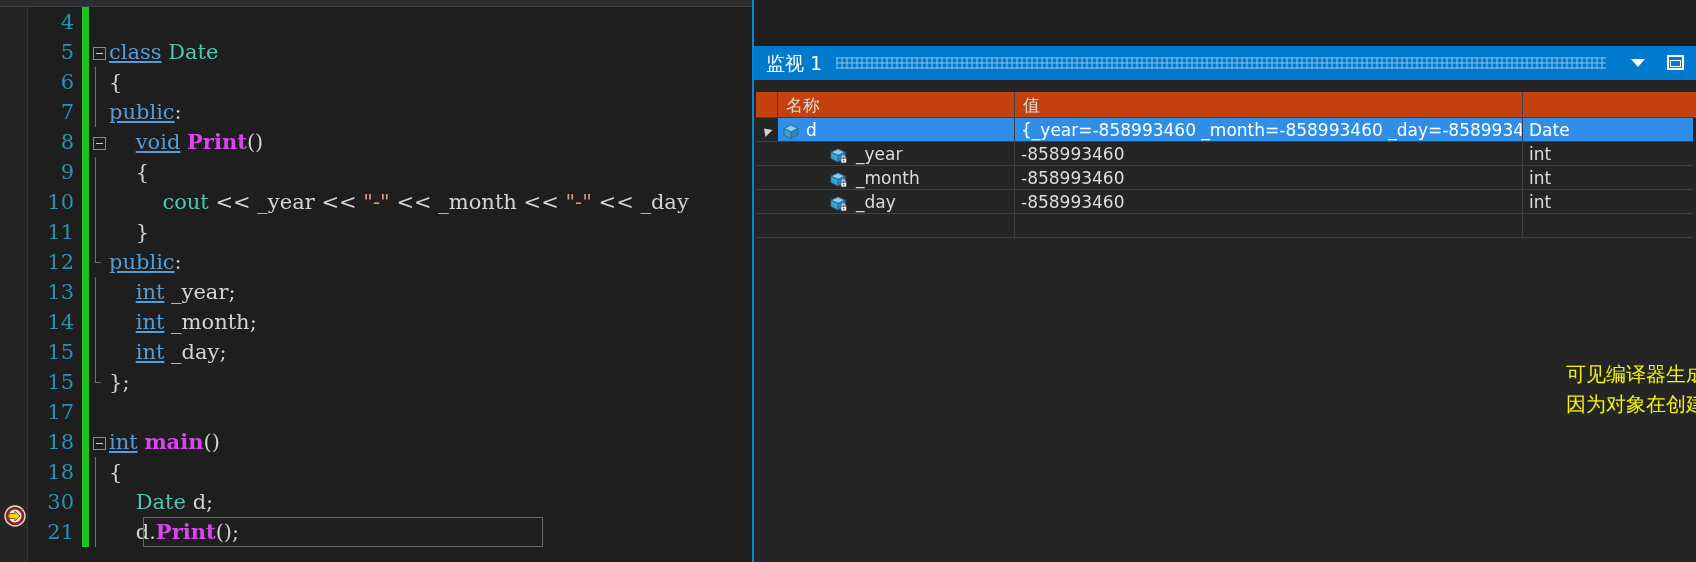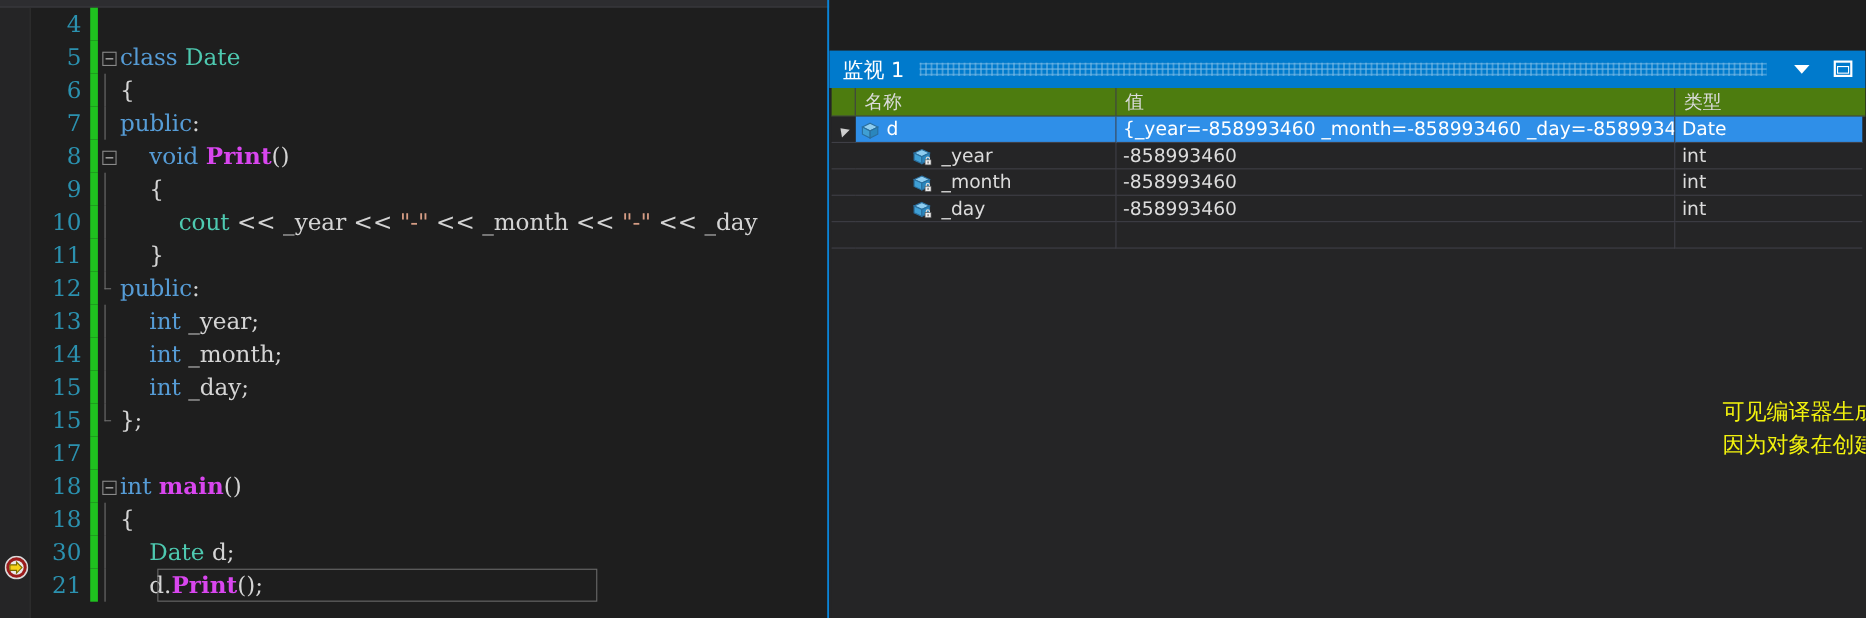--- a/index.html
+++ b/index.html
@@ -62,21 +62,21 @@
   .vline:before {
     content: ""; position: absolute; left: 6px; top: 0; bottom: 0;
     width: 1px; background: #6f6f6f;
   }
   .vline.end:before { bottom: 14px; }
   .vline.endcap:after {
     content: ""; position: absolute; left: 6px; top: 15px;
     width: 6px; height: 1px; background: #6f6f6f;
   }
   .codetext { display: inline-block; vertical-align: top; }
-  .kw  { color: #569cd6; }
+  .kw  { color: #569cd6; text-decoration: underline; }
   .typ { color: #4ec9b0; }
   .fn  { color: #d946ef; font-weight: bold; }
   .pl  { color: #d4d4d4; }
   .str { color: #d69d85; }
   #bp-icon {
     position: absolute; left: 4px; top: 498px; width: 22px; height: 22px;
   }
   #cur-line-box {
     position: absolute; left: 0; right: 0; top: 0; height: 30px;
     border: 1px solid #6a6a6a; pointer-events: none;
@@ -119,22 +119,23 @@
     border: 1px solid #fff;
   }
 
   
   #grid {
     position: absolute; left: 2px; top: 34px; width: 940px; bottom: 0;
     background: #252526;
   }
   .grid-row { position: relative; height: 24px; display: flex; }
   #grid-head {
-    height: 26px; display: flex; background: #4d7c0f;
+    height: 26px; display: flex; background: #c2410c;
     border-bottom: 1px solid #3f3f46;
+    margin-top: 12px;
   }
   .hcell {
     position: relative; color: #dcdcdc; font-size: 17px;
     font-family: "DejaVu Sans", sans-serif;
     padding-left: 8px; line-height: 26px;
     border-right: 1px solid #3f3f46;
   }
   .hcell.spacer { width: 22px; padding: 0; }
   .hcell.c-name { width: 237px; }
   .hcell.c-value { width: 508px; }
@@ -221,21 +222,20 @@
         <path d="M1 1 L8 9 L15 1 Z" fill="#ffffff"></path>
       </svg>
       <div id="watch-maximize"></div>
     </div>
 
     <div id="grid">
       <div id="grid-head">
         <div class="hcell spacer"></div>
         <div class="hcell c-name">名称</div>
         <div class="hcell c-value">值</div>
-        <div class="hcell c-type">类型</div>
       </div>
       <div id="grid-body">
           <div class="grid-row row-selected">
             <div class="cell c-expander">
               <span class="expander-tri" style="transform: rotate(45deg);"></span>
             </div>
             <div class="cell c-name">
               <div class="name-inner">
                 <span class="obj-icon"><svg viewBox="0 0 18 16" width="18" height="16">
                     <path d="M9 1 L16 4.5 L9 8 L2 4.5 Z" fill="#8ecdf0" stroke="#2a6f9e" stroke-width="1"></path>

